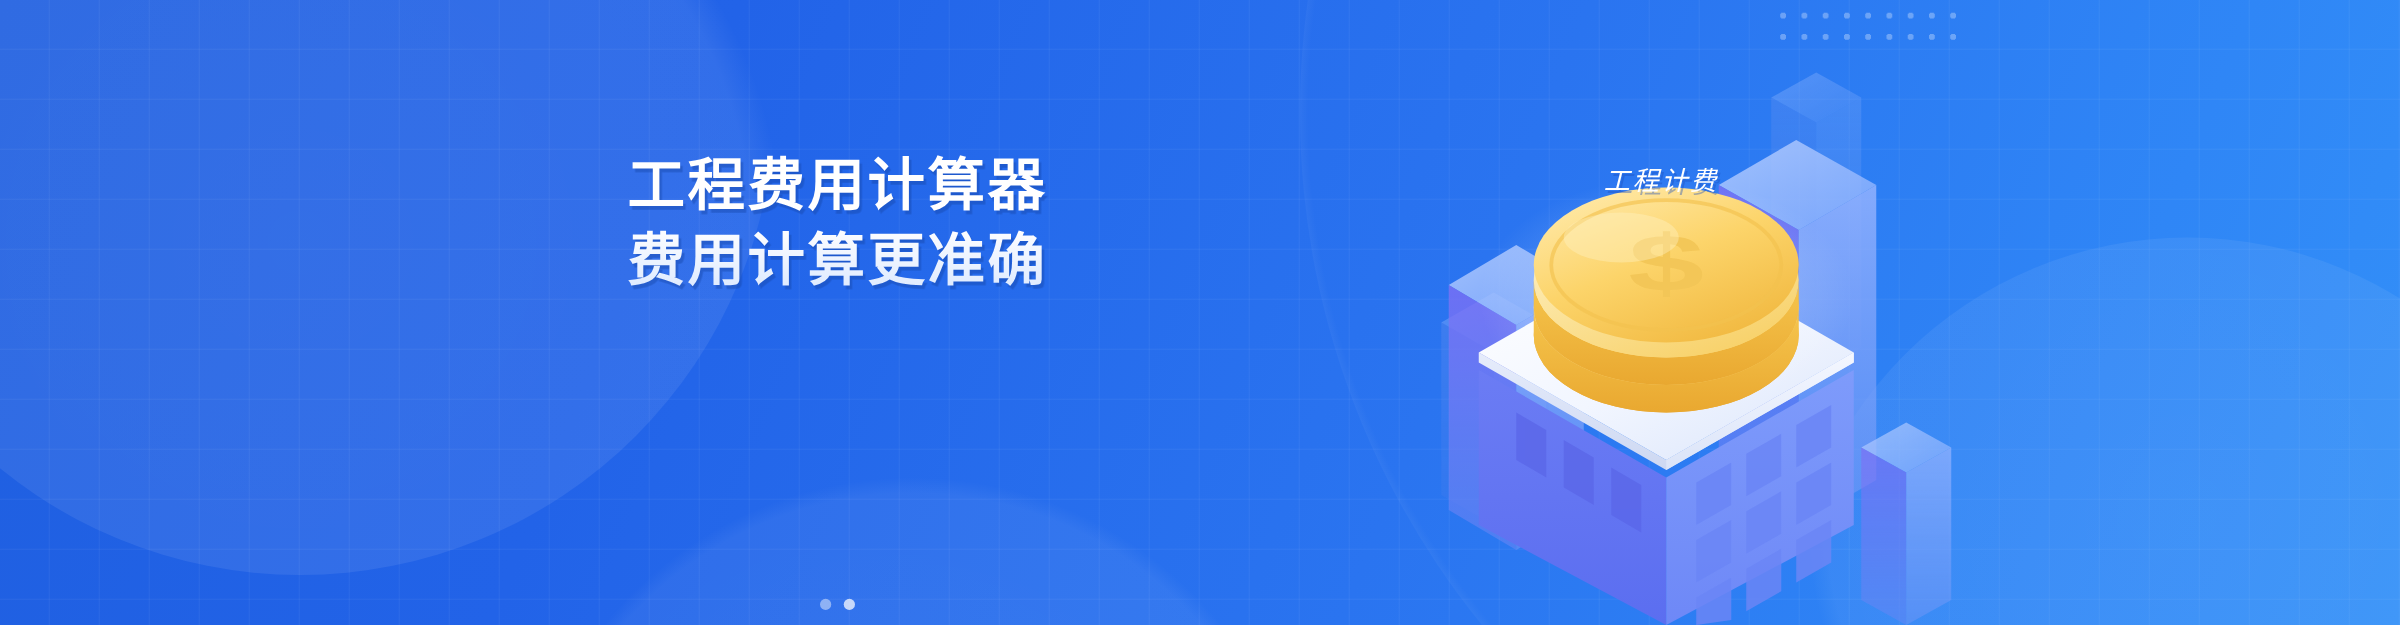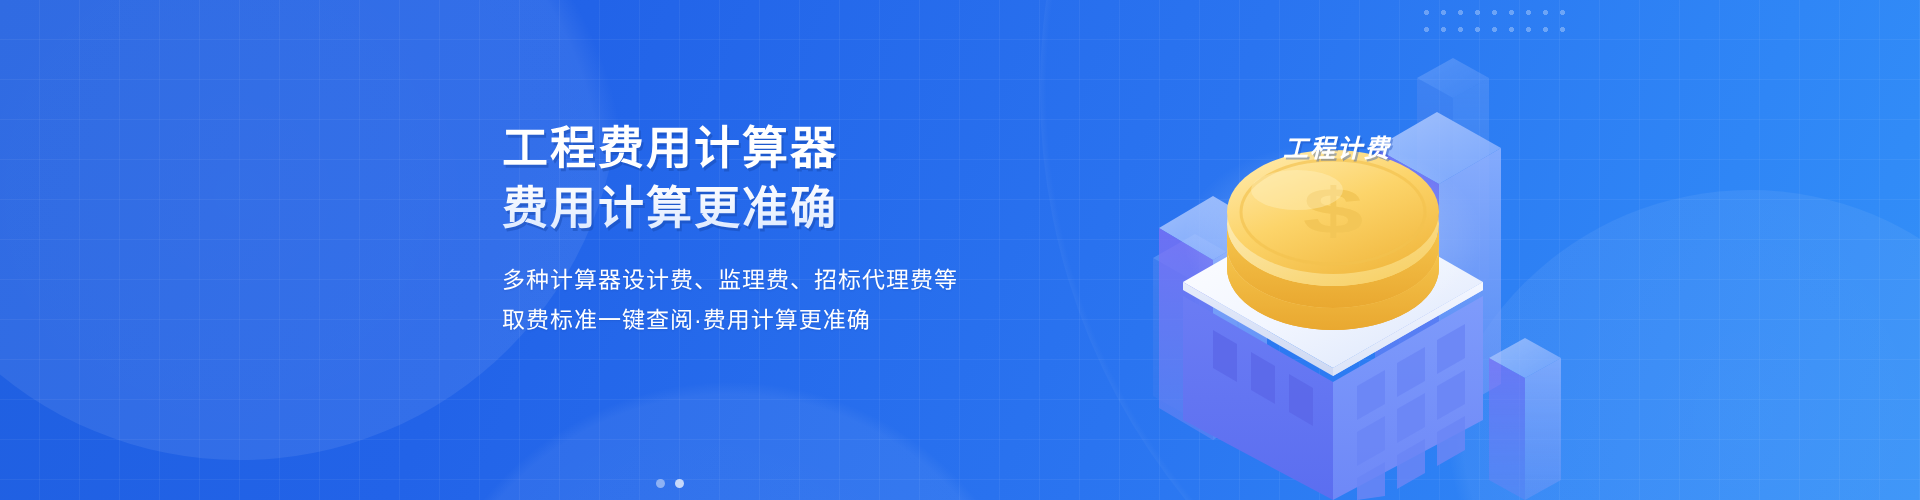--- a/index.html
+++ b/index.html
@@ -121,22 +121,22 @@
     left: 1085px;
     top: 0;
     width: 560px;
     height: 500px;
   }
 
   .art-label {
     position: absolute;
     left: 198px;
     top: 128px;
-    font-size: 25px;
-    font-weight: 700;
+    font-size: 21px;
+    font-weight: 400;
     font-style: italic;
     letter-spacing: 2px;
     color: #ffffff;
     text-shadow: 2px 2px 0 rgba(30,80,190,0.40);
     white-space: nowrap;
   }
 
   
   .dots {
     position: absolute;
@@ -328,24 +328,20 @@
     </svg>
 
     <div class="art-label">工程计费</div>
   </div>
 
   <div class="copy">
     <h1 class="headline">
       <span>工程费用计算器</span><br>
       <span>费用计算更准确</span>
     </h1>
-    <p class="subcopy">
-      <span>多种计算器设计费、监理费、招标代理费等</span><br>
-      <span>取费标准一键查阅·费用计算更准确</span>
-    </p>
   </div>
 
   <div class="dots">
     <div class="dots-inner" id="dots-inner">
         <span class="dot"></span>
         <span class="dot active"></span>
       </div>
   </div>
 
 </div>

